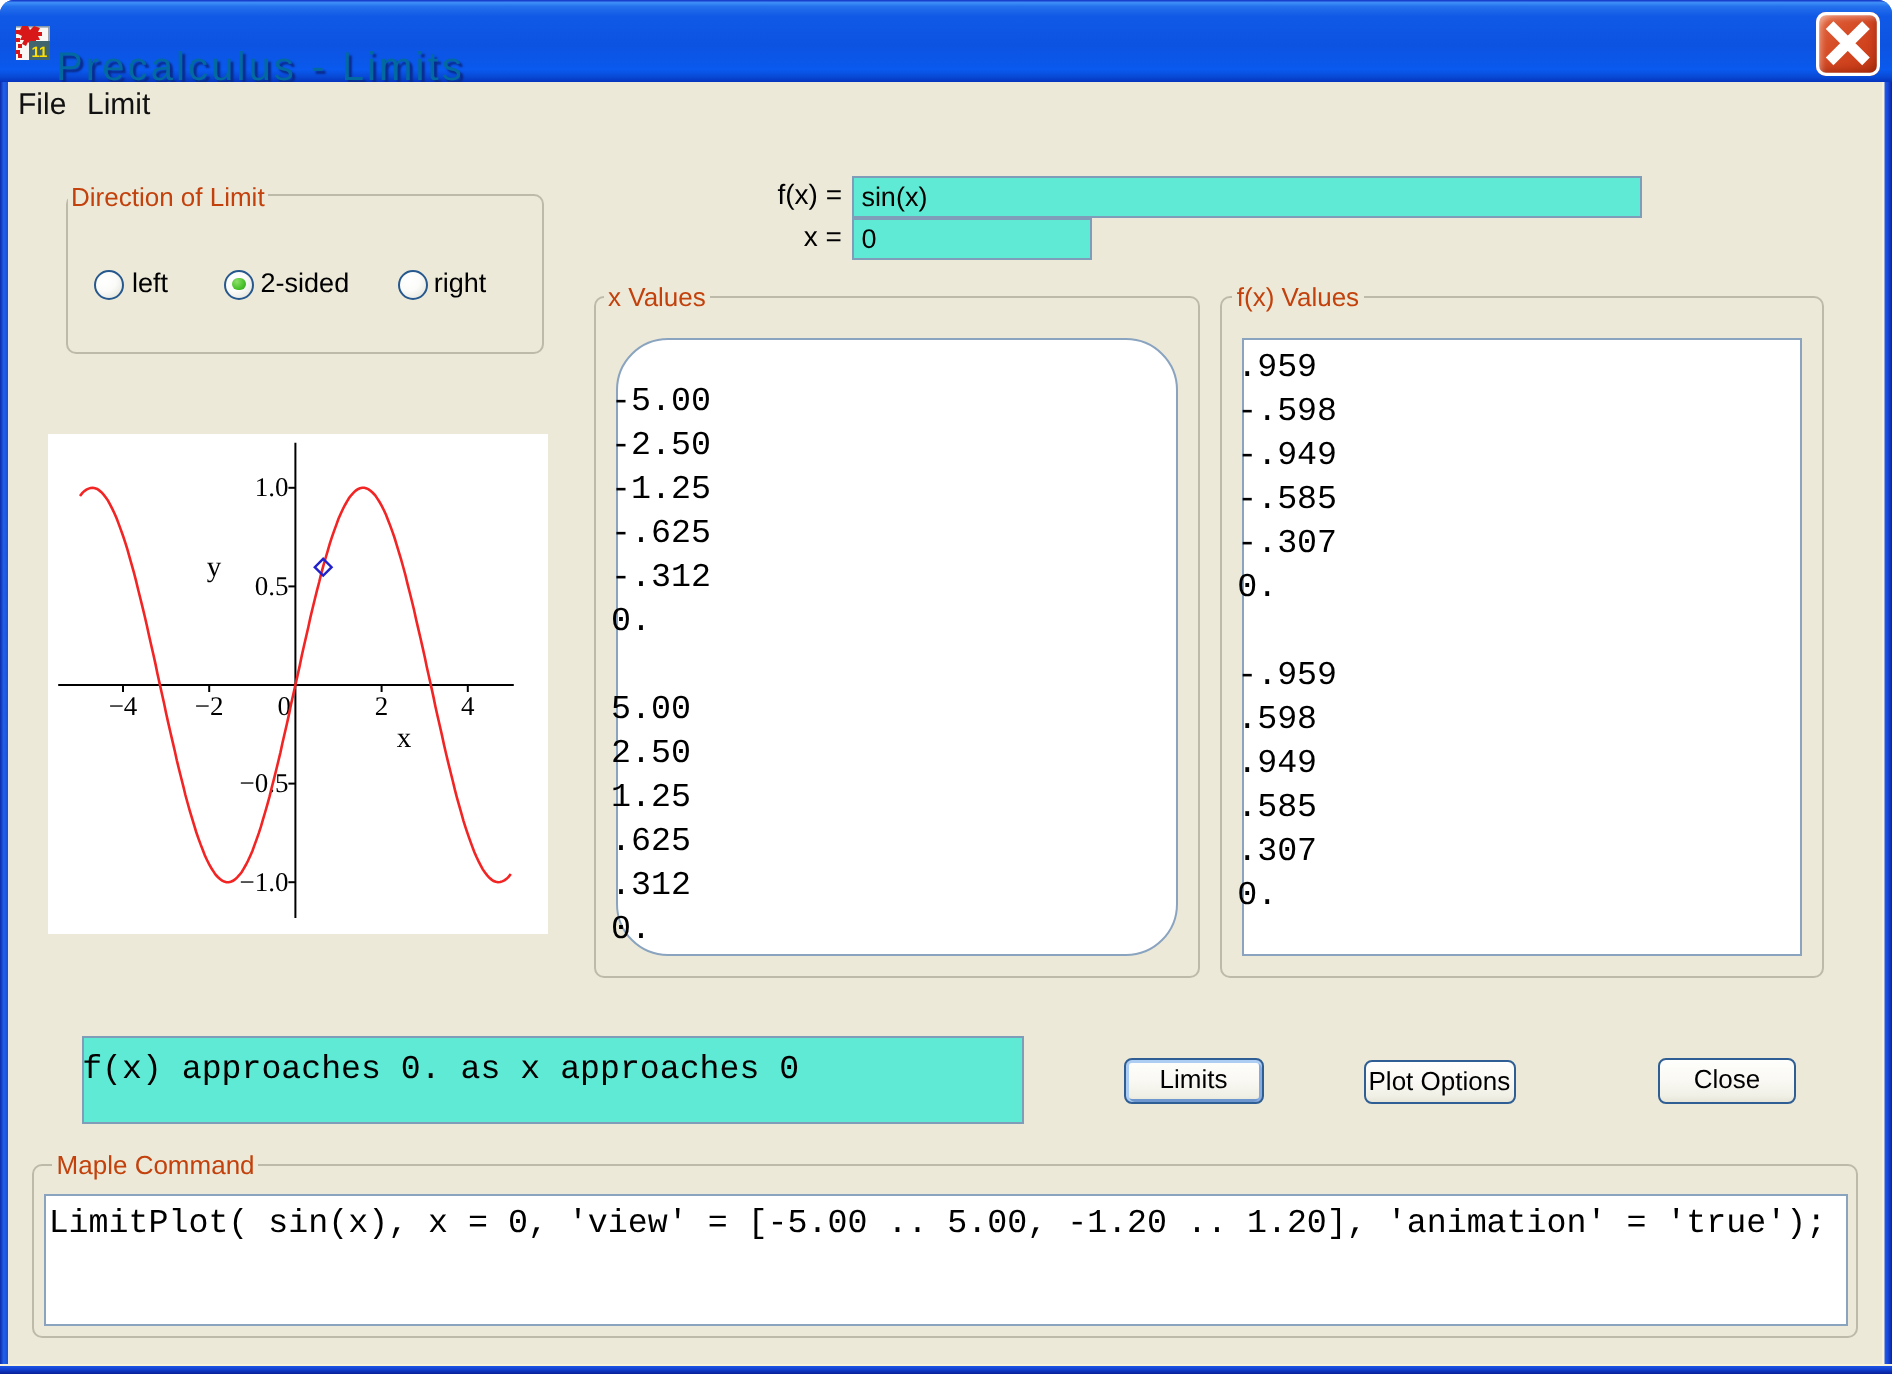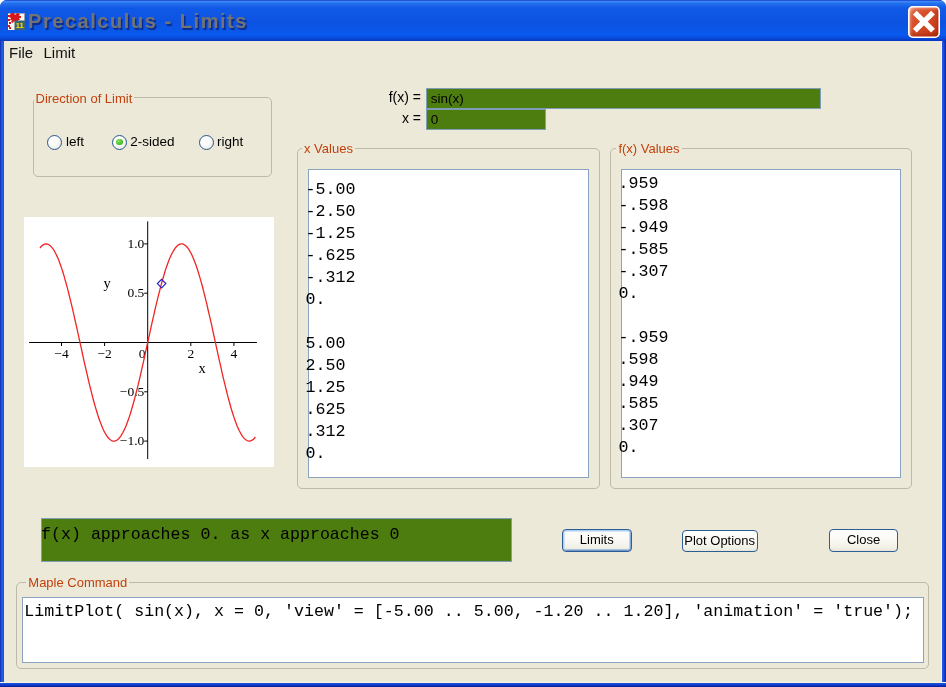--- a/index.html
+++ b/index.html
@@ -6,32 +6,32 @@
 body{position:relative;font-family:"Liberation Sans",sans-serif;}
 .abs{position:absolute;}
 #win{position:absolute;left:0;top:0;width:946px;height:687px;border-radius:7px 7px 0 0;
  background:linear-gradient(90deg,#0f2cb5 0,#1a47d9 1px,#2258e0 2.5px,#1a49d4 4px,#1a49d4 4px);}
 #frameL{left:0;top:30px;width:4px;bottom:0;background:linear-gradient(90deg,#0b2aa8 0,#2061e8 45%,#1b50d8 100%);}
 #frameR{right:0;top:30px;width:5px;bottom:0;background:linear-gradient(90deg,#f8f2da 0,#f8f2da 1px,#2258e8 1.5px,#1747d8 60%,#0a23a0 100%);}
 #frameB{left:0;bottom:0;height:5px;right:0;background:linear-gradient(180deg,#f8f2da 0,#f8f2da 0.8px,#1c52e2 1.2px,#1240cf 55%,#071d96 100%);}
 #title{left:0;top:0;right:0;height:41px;border-radius:7px 7px 0 0;
  background:linear-gradient(180deg,#0d2cc2 0%,#3f8bf6 3%,#3787f5 4.5%,#2470ec 8%,#1059e6 20%,#0d53e2 55%,#0a58ea 78%,#0a5af0 85%,#0848d4 94%,#0634bd 100%);}
 #ticon{left:8px;top:13px;width:17px;height:17px;}
-#ttext{left:28px;top:10px;color:#737373;font-size:20px;font-weight:bold;letter-spacing:1.55px;
+#ttext{left:28px;top:23px;color:#0369a1;font-size:20px;font-weight:normal;letter-spacing:1.55px;
  text-shadow:1.5px 1.5px 1px #0a2a8a;}
 #closeb{left:908px;top:6px;width:32px;height:32px;border-radius:5px;
  background:linear-gradient(135deg,#e8845f 0%,#dd5c35 18%,#d44a24 45%,#ce411c 70%,#b83510 100%);
  box-shadow:inset 0 0 0 1.6px #ffffff, inset 2.5px 2.5px 3px rgba(255,255,255,0.42), inset -2px -3px 4px rgba(120,20,0,0.45);}
 #menubar{left:4px;top:41px;right:5px;height:25px;background:#ece9d8;border-bottom:1px solid #9d9c8f;}
 #menubar span{position:absolute;top:3px;font-size:15px;color:#111;}
 #content{left:4px;top:65px;right:5px;bottom:5px;background:#ece9d8;}
 
 .grp{position:absolute;border:1px solid #bdbaa9;border-radius:5px;}
 .glabel{position:absolute;background:#ece9d8;color:#c2410c;font-size:13px;line-height:14px;padding:0 2px;}
-.field{position:absolute;background:#4d7c0f;border:1px solid #7f9db9;font-size:13.5px;color:#000;}
+.field{position:absolute;background:#5eead4;border:1px solid #7f9db9;font-size:13.5px;color:#000;}
 .mono{font-family:"Liberation Mono",monospace;font-size:16.6px;letter-spacing:0;}
 .listbox{position:absolute;background:#fff;border:1px solid #8aa4c0;color:#000;
  font-family:"Liberation Mono",monospace;font-size:16.65px;letter-spacing:0;line-height:22px;white-space:pre;}
 .lbl{position:absolute;font-size:13.5px;color:#000;}.lbl2{position:absolute;font-size:14px;color:#000;}
 .btn{position:absolute;border:1px solid #2e5e94;border-radius:4px;background:linear-gradient(180deg,#fefefc 0%,#faf9f5 45%,#f1f0e6 85%,#e7e5d8 100%);
  font-size:13px;color:#000;text-align:center;}
 .radio{position:absolute;width:15px;height:15px;border-radius:50%;border:1.2px solid #26588e;
  background:radial-gradient(circle at 34% 30%,#ffffff 0%,#fbfbf9 45%,#dedfd6 100%);}
 </style></head>
 <body>
@@ -74,21 +74,21 @@
 <div class="radio" style="left:198.5px;top:134.7px;"></div>
 <div class="lbl" style="left:66px;top:133.5px;">left</div>
 <div class="lbl" style="left:130.3px;top:133.5px;">2-sided</div>
 <div class="lbl" style="left:216.9px;top:133.5px;">right</div>
 <div class="lbl2" style="left:341px;top:88.5px;width:80px;text-align:right;">f(x) =</div>
 <div class="lbl2" style="left:341px;top:109.5px;width:80px;text-align:right;">x =</div>
 <div class="field" style="left:425.5px;top:88px;width:395px;height:20.5px;padding:1.8px 0 0 4.2px;">sin(x)</div>
 <div class="field" style="left:425.5px;top:109px;width:120.5px;height:20.5px;padding:1.8px 0 0 4.2px;">0</div>
 <div class="grp" style="left:296.6px;top:147.7px;width:303px;height:341px;"></div>
 <div class="glabel" style="left:302px;top:142px;">x Values</div>
-<div class="listbox" style="left:307.5px;top:169.3px;width:281.5px;height:308.5px;padding:9px 0 0 0;"><div style="margin-left:-3px;">-5.00
+<div class="listbox" style="left:307.5px;top:169.3px;width:281.5px;height:308.5px;padding:20px 0 0 0;border-radius:26px;"><div style="margin-left:-3px;">-5.00
 -2.50
 -1.25
 -.625
 -.312
 0.
 
 5.00
 2.50
 1.25
 .625

